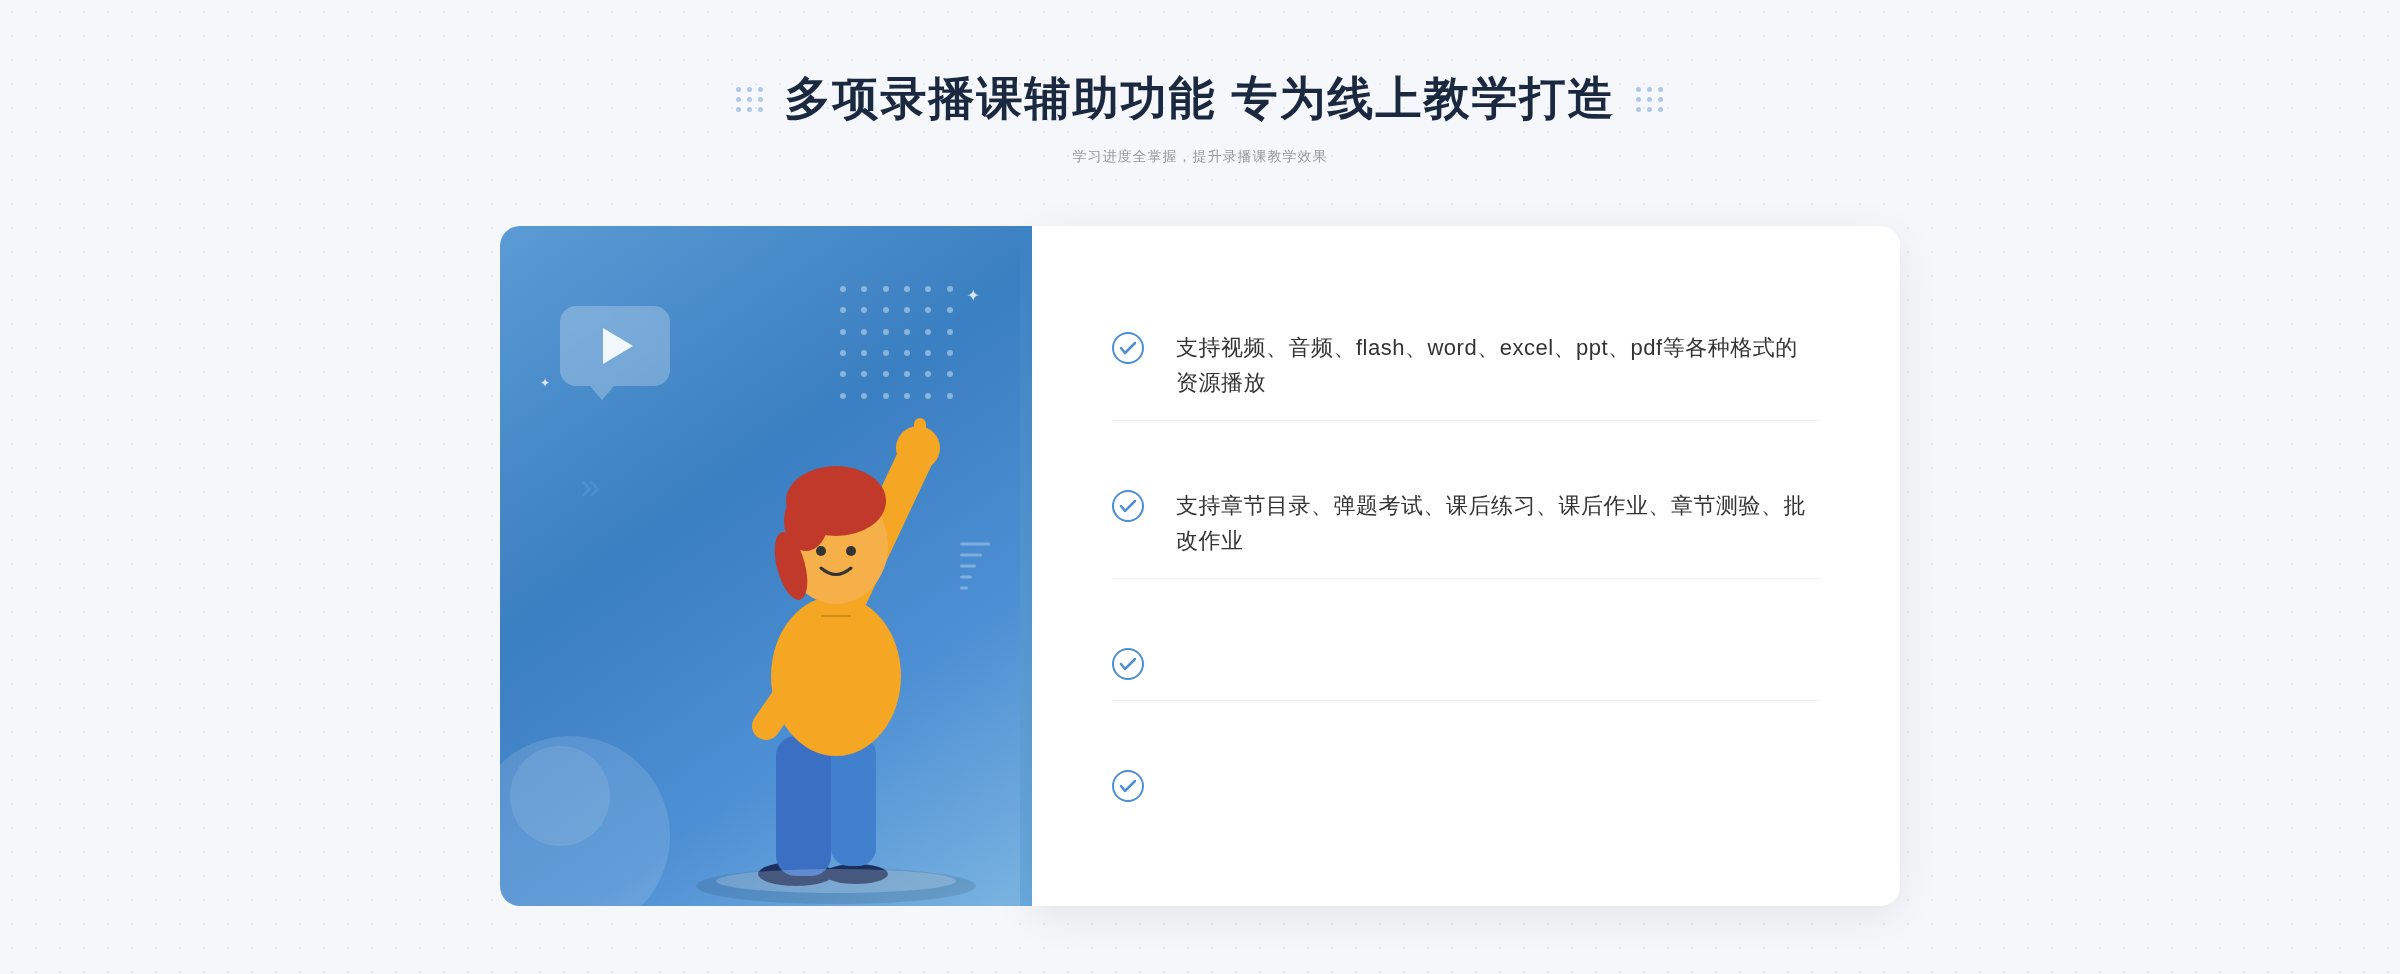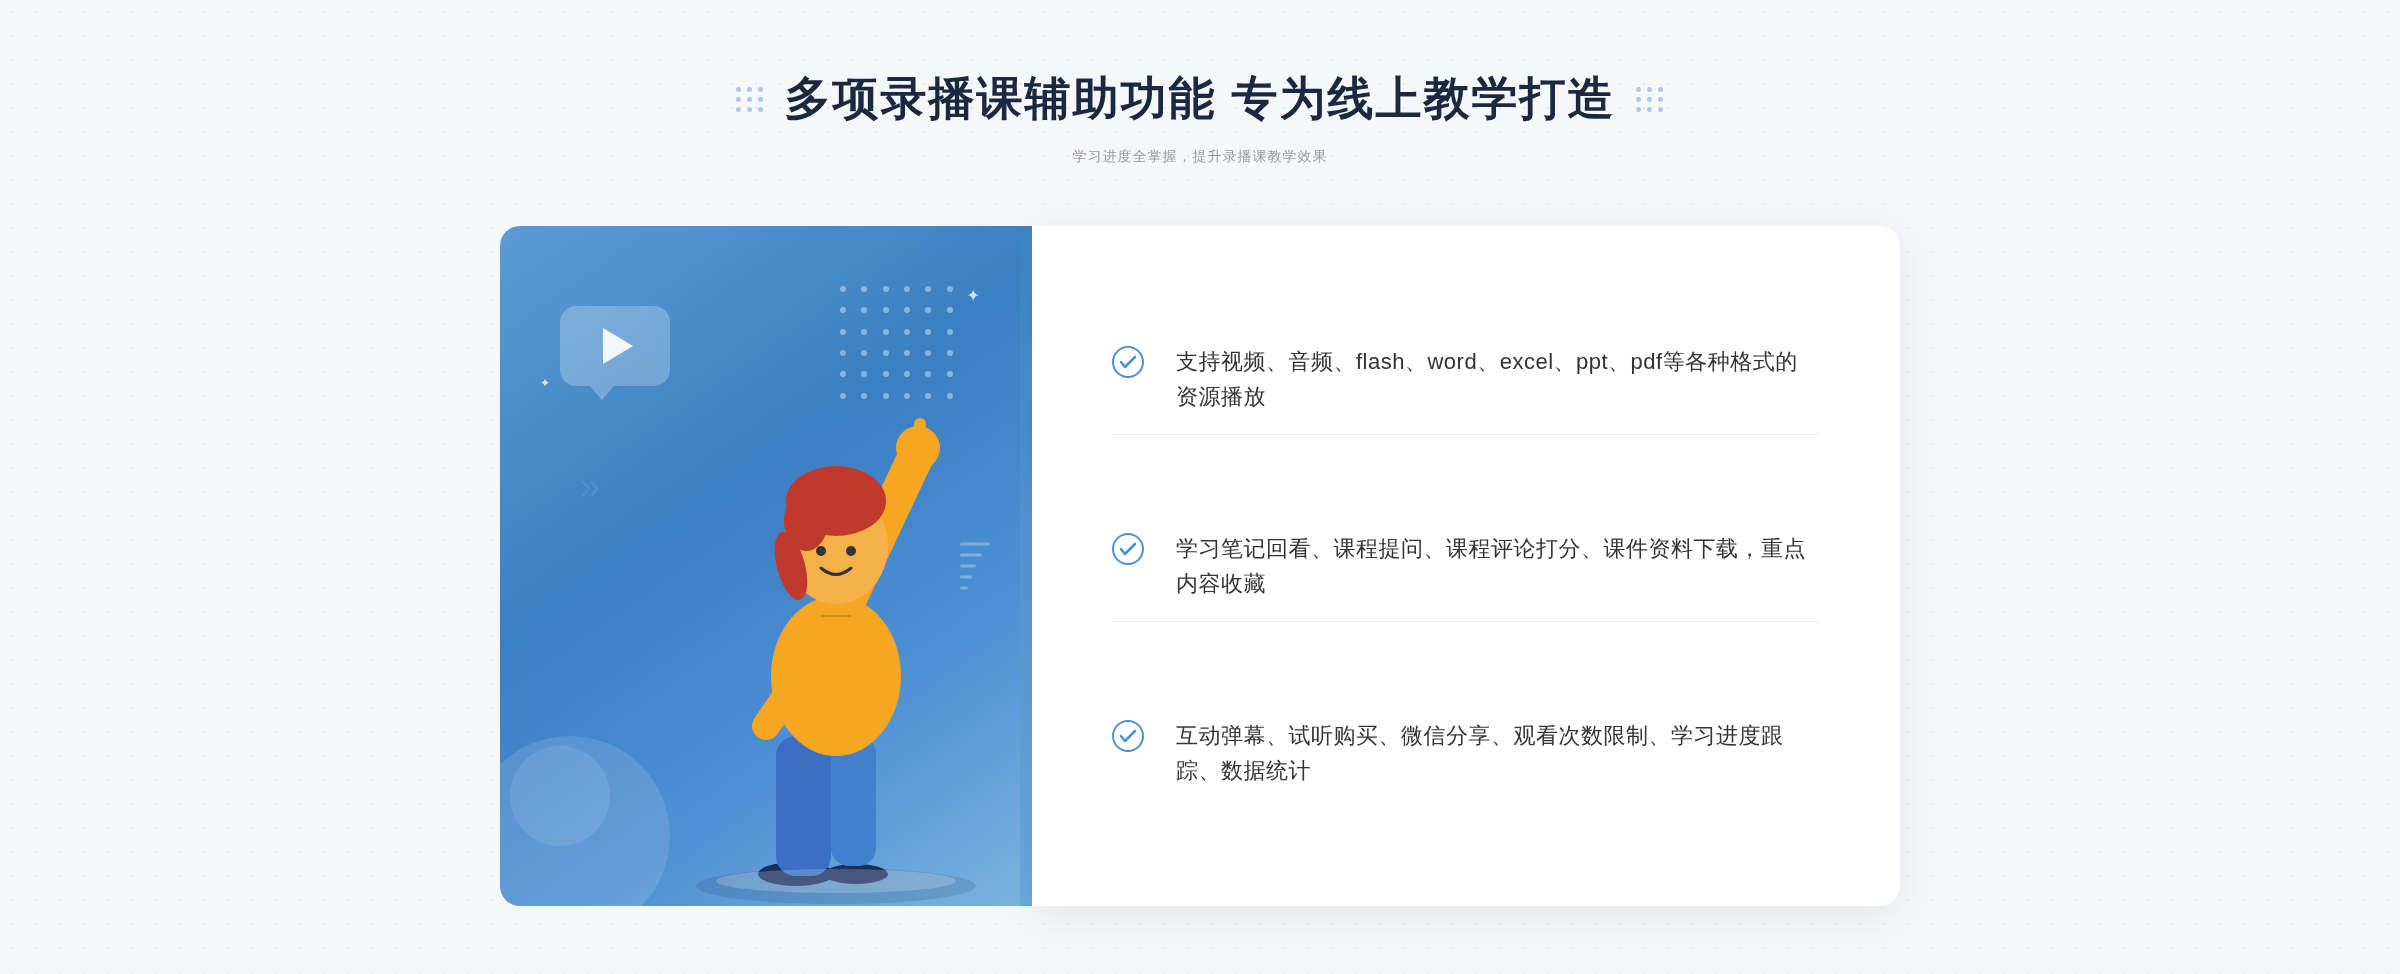--- a/index.html
+++ b/index.html
@@ -412,39 +412,46 @@
       <div class="feature-item">
         <div class="check-icon">
           <svg viewBox="0 0 32 32" xmlns="http://www.w3.org/2000/svg">
             <circle cx="16" cy="16" r="15" fill="none" stroke="#4d8fd4" stroke-width="2"></circle>
             <polyline points="9,16 13,21 23,11" fill="none" stroke="#4d8fd4" stroke-width="2.5" stroke-linecap="round" stroke-linejoin="round"></polyline>
           </svg>
         </div>
         <span class="feature-text">支持视频、音频、flash、word、excel、ppt、pdf等各种格式的资源播放</span>
       </div>
 
-
       <div class="feature-item">
         <div class="check-icon">
           <svg viewBox="0 0 32 32" xmlns="http://www.w3.org/2000/svg">
             <circle cx="16" cy="16" r="15" fill="none" stroke="#4d8fd4" stroke-width="2"></circle>
             <polyline points="9,16 13,21 23,11" fill="none" stroke="#4d8fd4" stroke-width="2.5" stroke-linecap="round" stroke-linejoin="round"></polyline>
           </svg>
         </div>
-        <span class="feature-text">学习笔记回看、课程提问、课程评论打分、课件资料下载，重点内容收藏</span>
+        <span class="feature-text">支持章节目录、弹题考试、课后练习、课后作业、章节测验、批改作业</span>
       </div>
 
       <div class="feature-item">
         <div class="check-icon">
           <svg viewBox="0 0 32 32" xmlns="http://www.w3.org/2000/svg">
             <circle cx="16" cy="16" r="15" fill="none" stroke="#4d8fd4" stroke-width="2"></circle>
             <polyline points="9,16 13,21 23,11" fill="none" stroke="#4d8fd4" stroke-width="2.5" stroke-linecap="round" stroke-linejoin="round"></polyline>
           </svg>
         </div>
-        <span class="feature-text">互动弹幕、试听购买、微信分享、观看次数限制、学习进度跟踪、数据统计</span>
+      </div>
+
+      <div class="feature-item">
+        <div class="check-icon">
+          <svg viewBox="0 0 32 32" xmlns="http://www.w3.org/2000/svg">
+            <circle cx="16" cy="16" r="15" fill="none" stroke="#4d8fd4" stroke-width="2"></circle>
+            <polyline points="9,16 13,21 23,11" fill="none" stroke="#4d8fd4" stroke-width="2.5" stroke-linecap="round" stroke-linejoin="round"></polyline>
+          </svg>
+        </div>
       </div>
 
     </div>
 
   </div>
 
   <div style="position:absolute; left:80px; top:50%; transform:translateY(-50%); color:#5b9bd5; font-size:36px; opacity:0.5;">»</div>
 
 </div>
 

